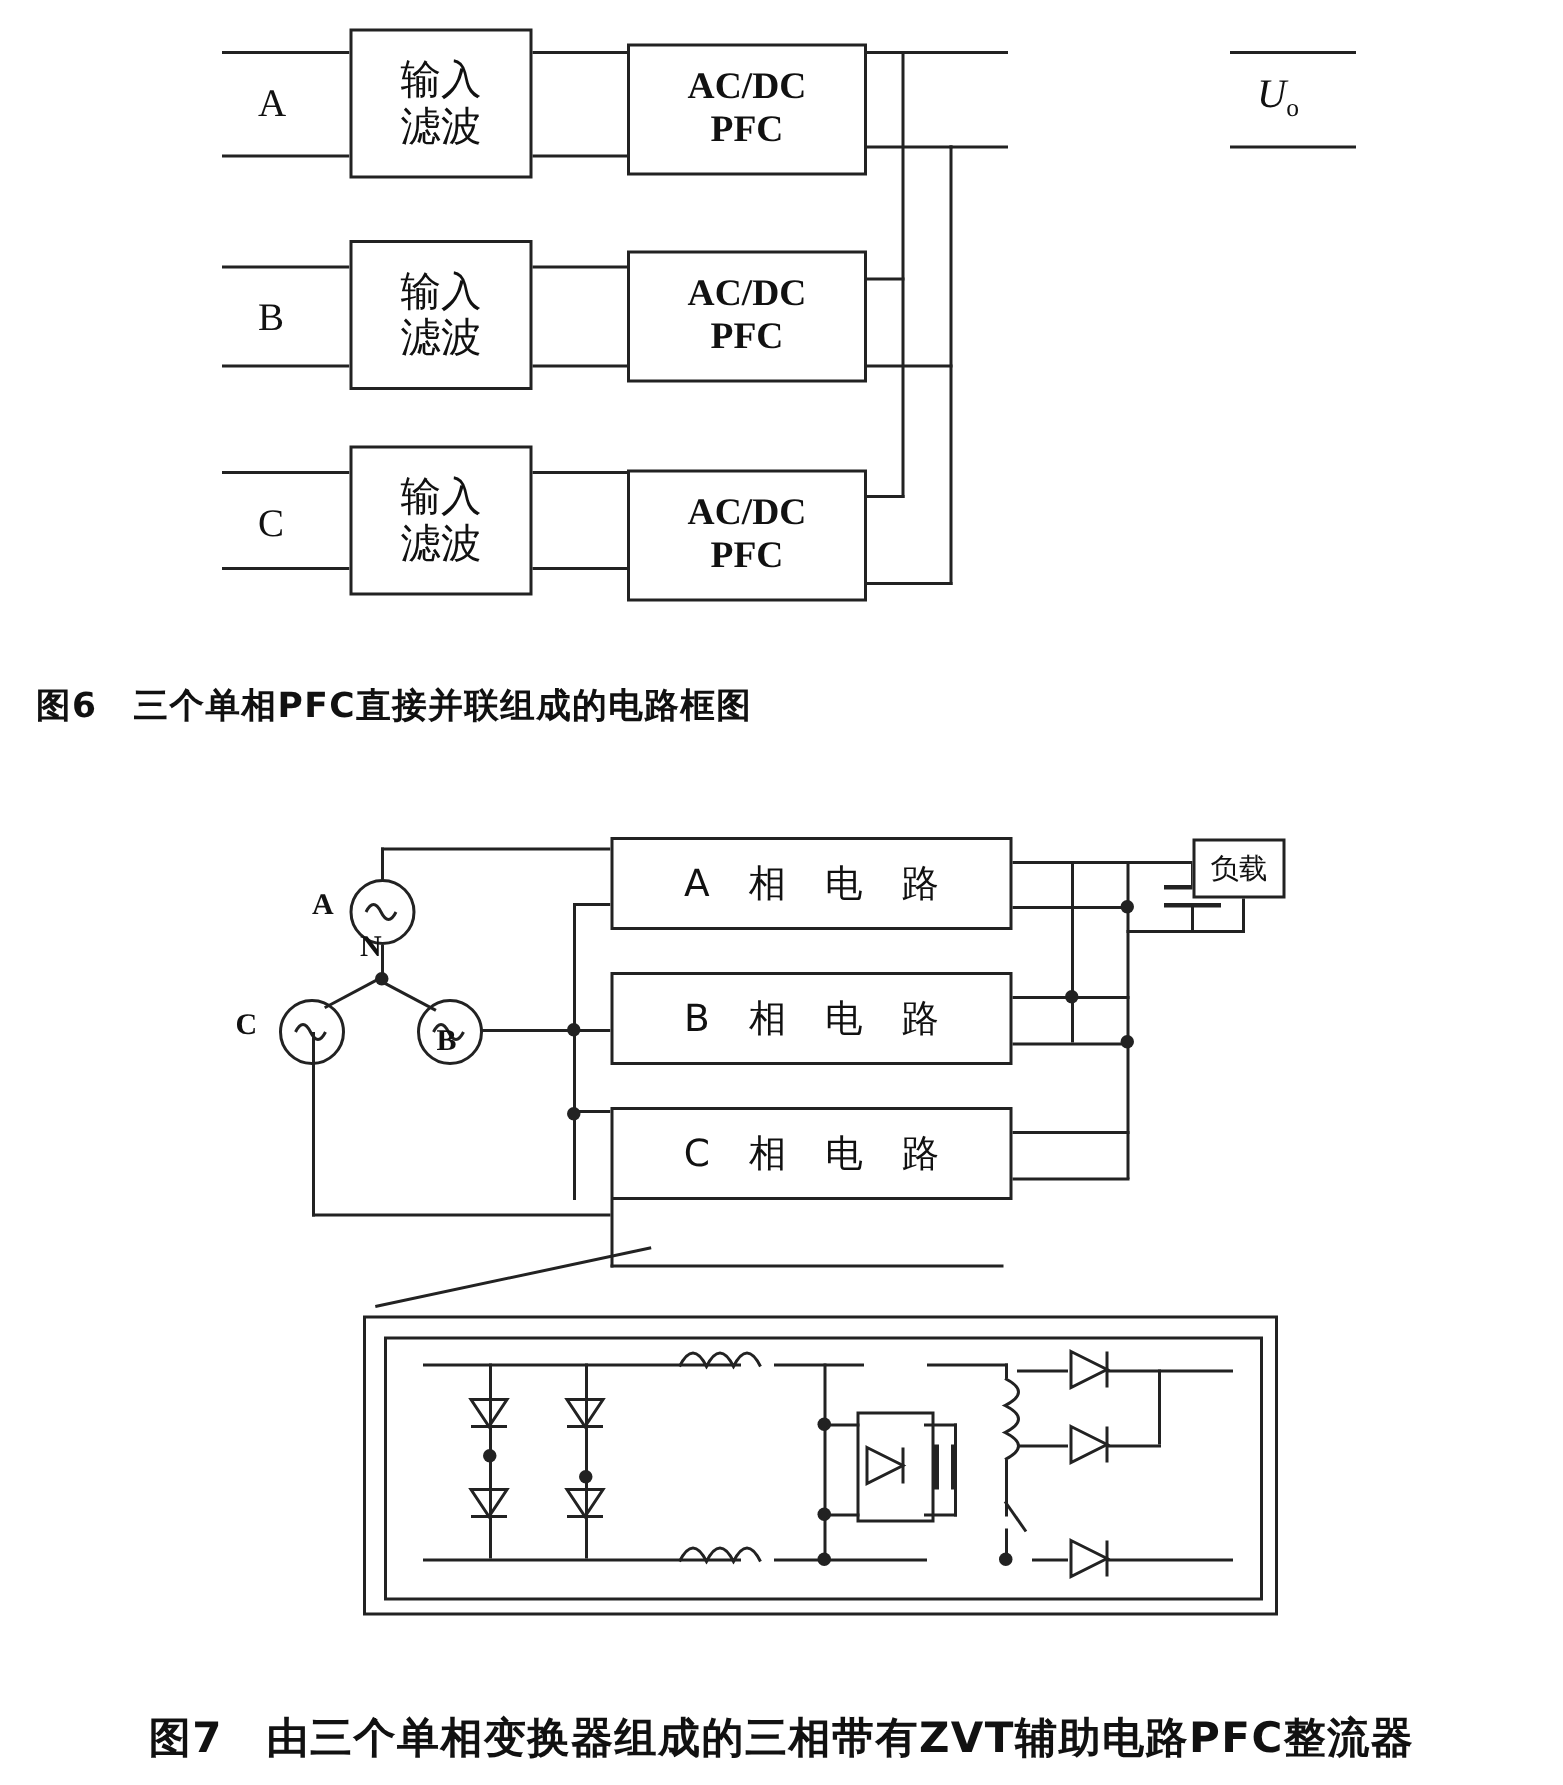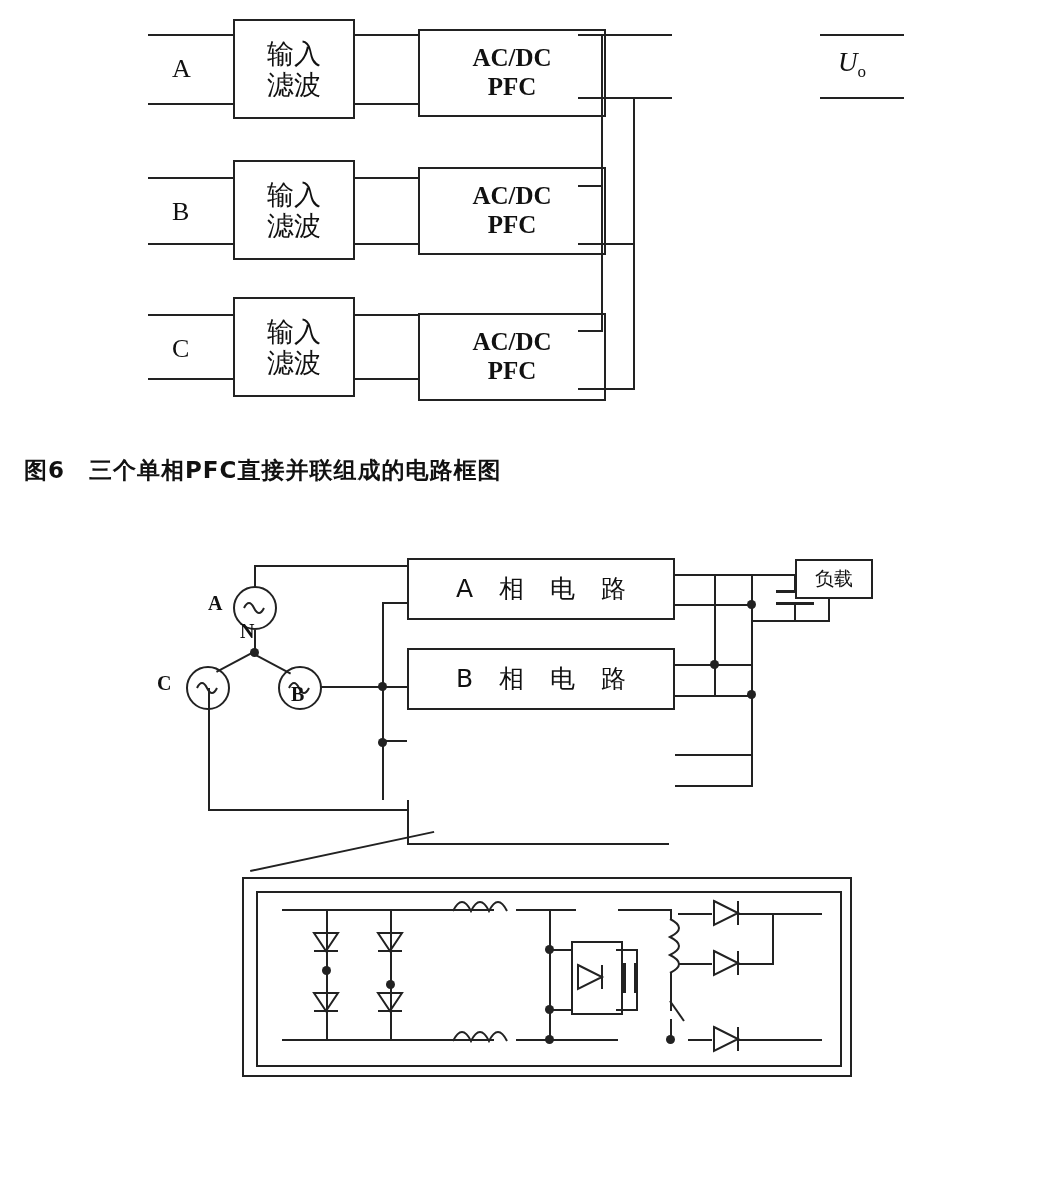--- a/index.html
+++ b/index.html
@@ -58,21 +58,21 @@
   .f6-filter {
     font-size: 27px;
     font-family: "DejaVu Sans", sans-serif;
     width: 122px;
     height: 100px;
   }
   .f6-pfc {
     font-size: 25px;
     font-family: "Liberation Serif", serif;
     font-weight: bold;
-    width: 188px;
+    width: 160px;
     height: 88px;
   }
   .f6-dcdc {
     font-size: 25px;
     font-family: "Liberation Serif", serif;
     font-weight: bold;
     width: 148px;
     height: 96px;
   }
   .f6-phase {
@@ -292,20 +292,23 @@
     <div class="wire v" style="left:382px; top:200px; height:60px;"></div>
     <div class="dot" style="left:378px; top:198px;"></div>
     <div class="wire h" style="left:382px; top:200px; width:25px;"></div>
 
     <div class="box f7-phasebox" style="left:407px; top:18px;">
       <span>A 相 电 路</span>
     </div>
     <div class="box f7-phasebox" style="left:407px; top:108px;">
       <span>B 相 电 路</span>
     </div>
+    <div class="box f7-phasebox" style="left:407px; top:198px;">
+      <span>C 相 电 路</span>
+    </div>
 
     <div class="wire h" style="left:675px; top:34px; width:78px;"></div>
     <div class="wire h" style="left:675px; top:64px; width:78px;"></div>
     <div class="wire h" style="left:675px; top:124px; width:78px;"></div>
     <div class="wire h" style="left:675px; top:155px; width:78px;"></div>
     <div class="wire h" style="left:675px; top:214px; width:78px;"></div>
     <div class="wire h" style="left:675px; top:245px; width:78px;"></div>
 
     <div class="wire v" style="left:714px; top:34px; height:121px;"></div>
     <div class="wire v" style="left:751px; top:34px; height:212px;"></div>
@@ -316,21 +319,21 @@
     <div class="wire h" style="left:714px; top:34px; width:82px;"></div>
     <div class="wire h" style="left:751px; top:80px; width:45px;"></div>
     <div class="wire v" style="left:794px; top:34px; height:17px;"></div>
     <div class="wire v" style="left:794px; top:64px; height:17px;"></div>
     <div class="cap-plate" style="left:776px; top:50px; width:38px; height:3px;"></div>
     <div class="cap-plate" style="left:776px; top:62px; width:38px; height:3px;"></div>
 
     <div class="wire h" style="left:794px; top:34px; width:36px;"></div>
     <div class="wire h" style="left:794px; top:80px; width:36px;"></div>
     <div class="wire v" style="left:828px; top:34px; height:46px;"></div>
-    <div class="load" style="left:795px; top:19px; width:78px; height:40px;">
+    <div class="load" style="left:795px; top:19px; width:62px; height:40px;">
       <span>负载</span>
     </div>
 
     <div class="lead-line" style="left:250px; top:330px; width:188px; transform: rotate(-12deg);"></div>
     <div class="wire v" style="left:407px; top:260px; height:45px;"></div>
     <div class="wire h" style="left:407px; top:303px; width:262px;"></div>
 
     <div class="detail-frame" style="left:242px; top:337px; width:610px; height:200px;">
       <div class="inner-frame" style="left:12px; top:12px; width:586px; height:176px;"></div>
 
@@ -416,13 +419,14 @@
       <div class="wire h" style="left:434px; top:34px; width:34px;"></div>
       <div class="wire h" style="left:434px; top:84px; width:34px;"></div>
       <div class="wire h" style="left:444px; top:160px; width:24px;"></div>
       <div class="wire h" style="left:494px; top:34px; width:84px;"></div>
       <div class="wire h" style="left:494px; top:84px; width:36px;"></div>
       <div class="wire h" style="left:494px; top:160px; width:84px;"></div>
       <div class="wire v" style="left:528px; top:34px; height:50px;"></div>
     </div>
   </div>
 
+  <div class="bottom-caption">图7　由三个单相变换器组成的三相带有ZVT辅助电路PFC整流器</div>
 </div>
 
 </body></html>

